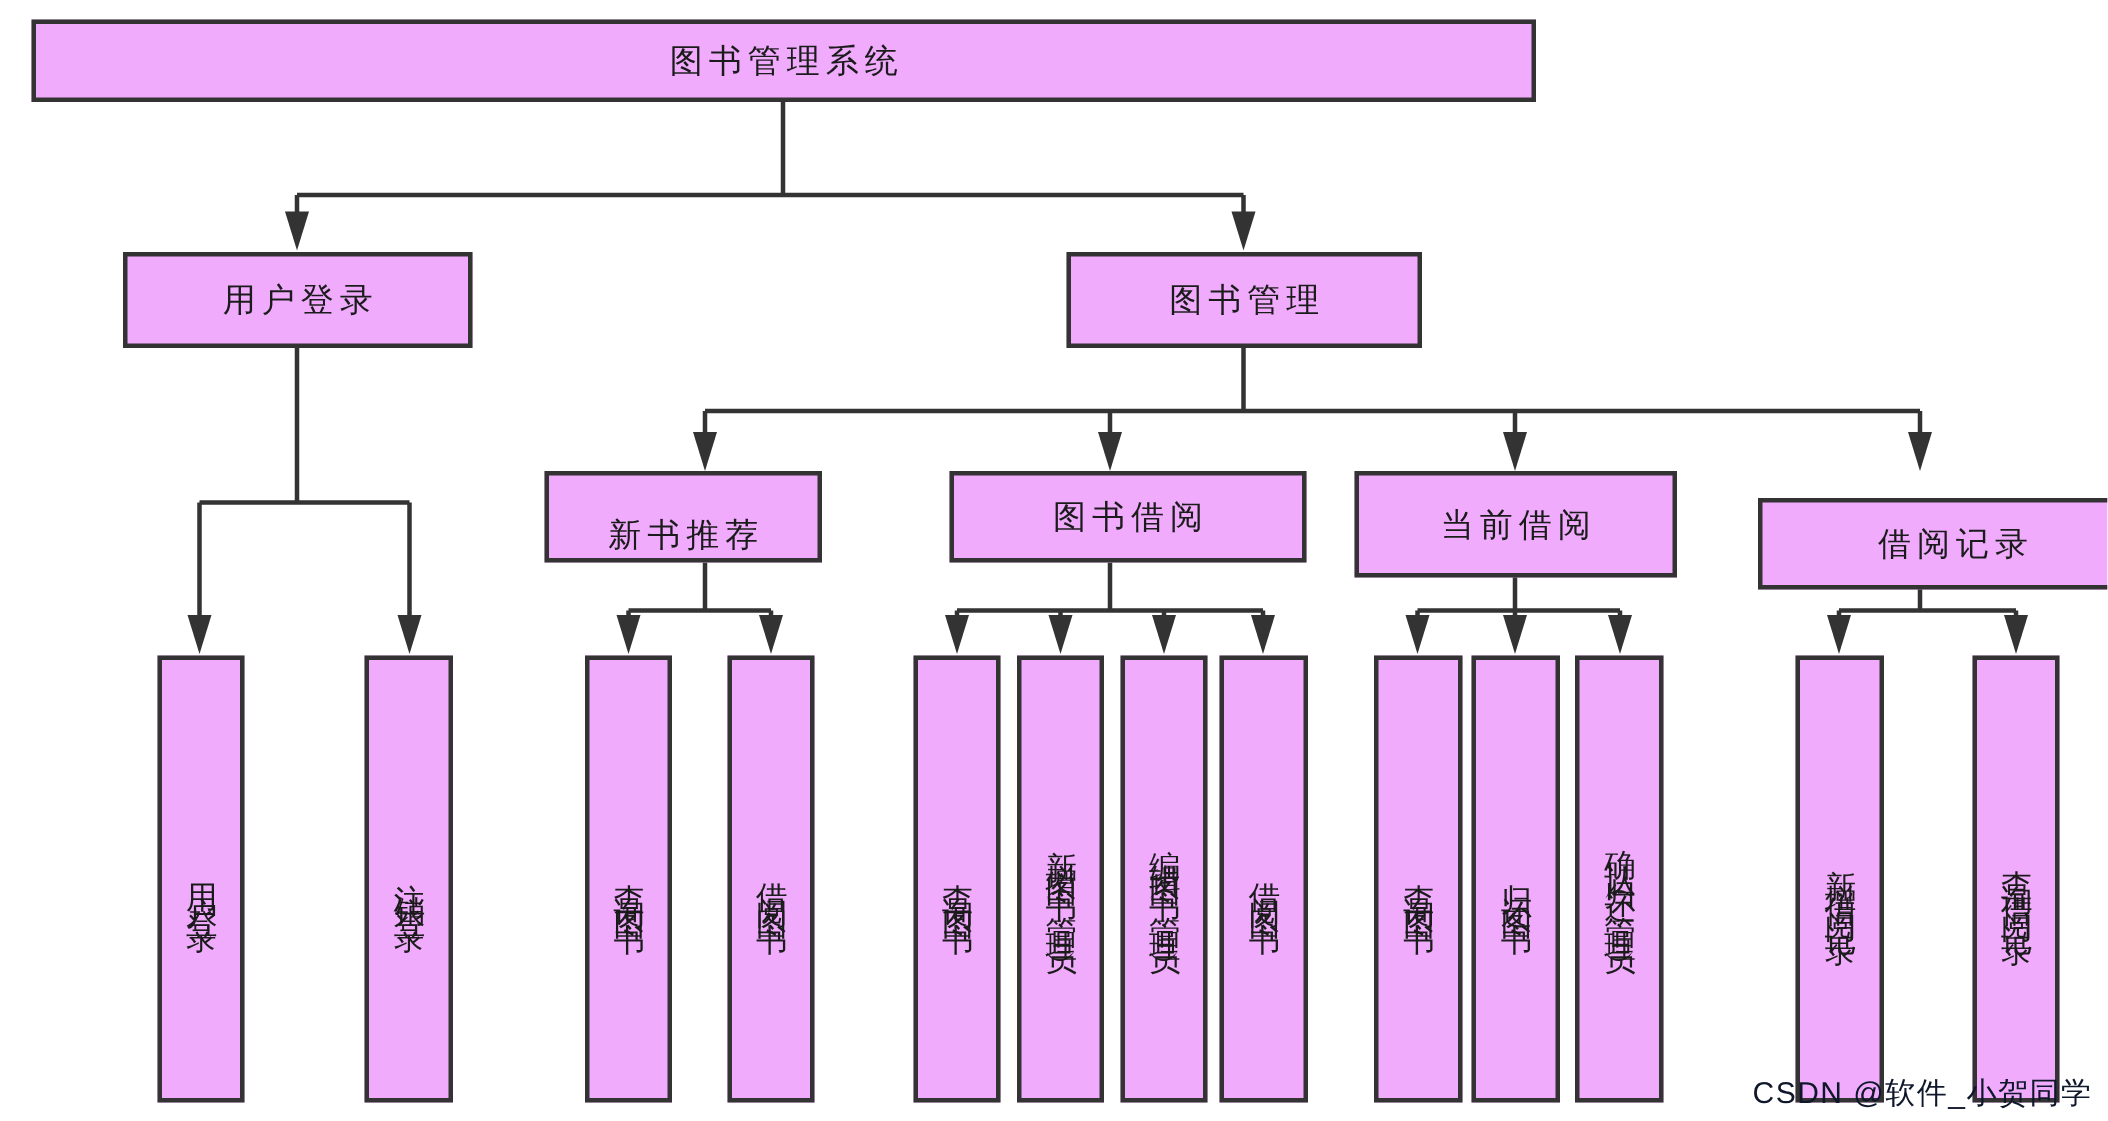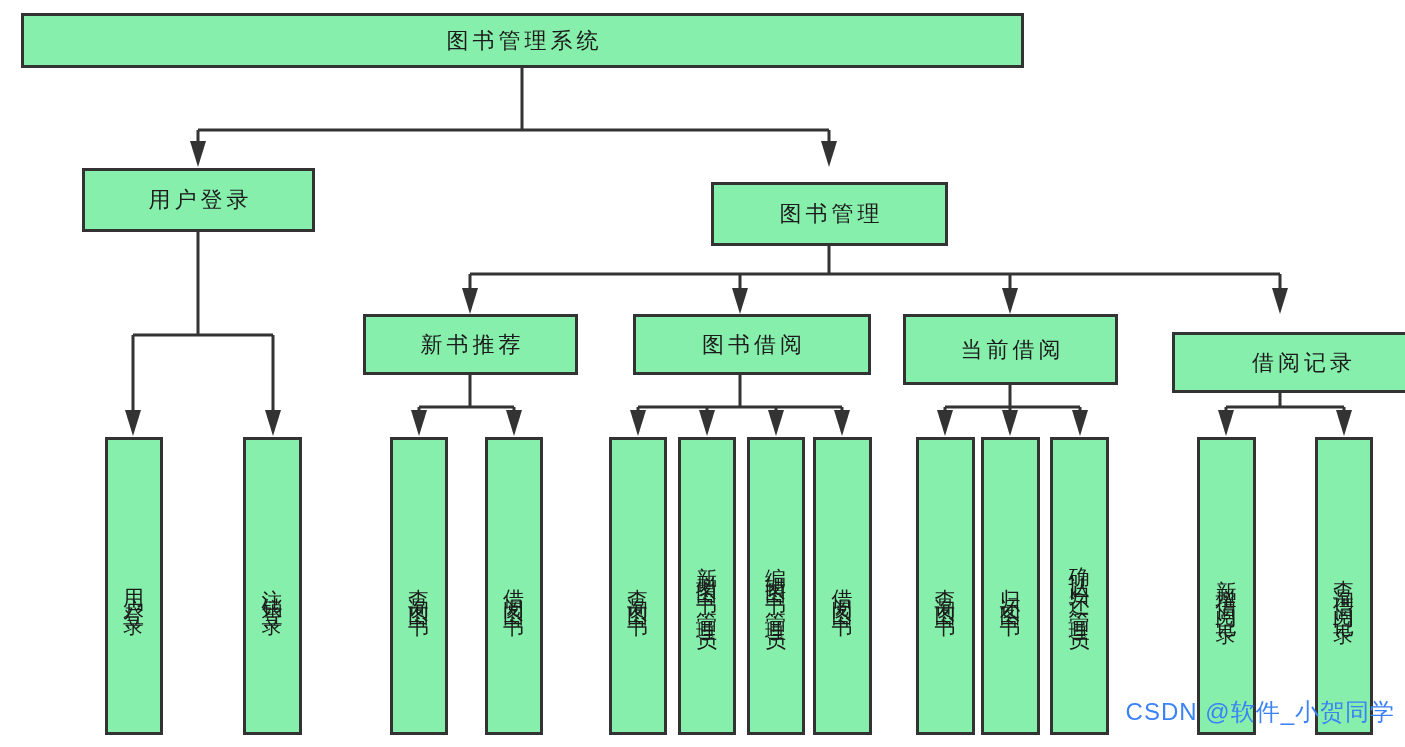--- a/index.html
+++ b/index.html
@@ -7,21 +7,21 @@
     position:relative;
     width:1405px;height:747px;
     background:#ffffff;
     font-family:"Liberation Sans","DejaVu Sans",sans-serif;
     overflow:hidden;
   }
   svg.connectors{position:absolute;left:0;top:0;z-index:1;}
   .node{
     position:absolute;
     box-sizing:border-box;
-    background:#86efac;
+    background:#f0abfc;
     border:3px solid #333333;
     display:flex;
     align-items:center;
     justify-content:center;
     color:#1b1b1b;
     z-index:2;
   }
   .node.h .label{
     font-size:22px;
     letter-spacing:4px;
@@ -33,23 +33,23 @@
     text-orientation:mixed;
     font-size:21px;
     line-height:1;
     letter-spacing:9px;
     white-space:nowrap;
     transform:translateY(4px); 
   }
   .watermark{
     position:absolute;
     right:10px;
-    bottom:19px;
-    font-size:24px;
-    color:#3b82f6;
+    bottom:5px;
+    font-size:20px;
+    color:#0f172a;
     letter-spacing:1px;
     z-index:5;
     white-space:nowrap;
   }
 </style>
 </head>
 <body>
 
 <div class="canvas">
 
@@ -96,25 +96,25 @@
     </g>
   </svg>
 
   <div class="node h" style="left:21px;top:13px;width:1003px;height:55px;">
     <span class="label">图书管理系统</span>
   </div>
 
   <div class="node h" style="left:82px;top:168px;width:233px;height:64px;">
     <span class="label">用户登录</span>
   </div>
-  <div class="node h" style="left:711px;top:168px;width:237px;height:64px;margin-top:14px;">
+  <div class="node h" style="left:711px;top:168px;width:237px;height:64px;">
     <span class="label">图书管理</span>
   </div>
 
-  <div class="node h" style="left:363px;top:314px;width:215px;height:61px;">
+  <div class="node h" style="left:363px;top:314px;width:185px;height:61px;align-items:flex-end;">
     <span class="label">新书推荐</span>
   </div>
   <div class="node h" style="left:633px;top:314px;width:238px;height:61px;">
     <span class="label">图书借阅</span>
   </div>
   <div class="node h" style="left:903px;top:314px;width:215px;height:71px;">
     <span class="label">当前借阅</span>
   </div>
   <div class="node h" style="left:1172px;top:332px;width:260px;height:61px;">
     <span class="label">借阅记录</span>

